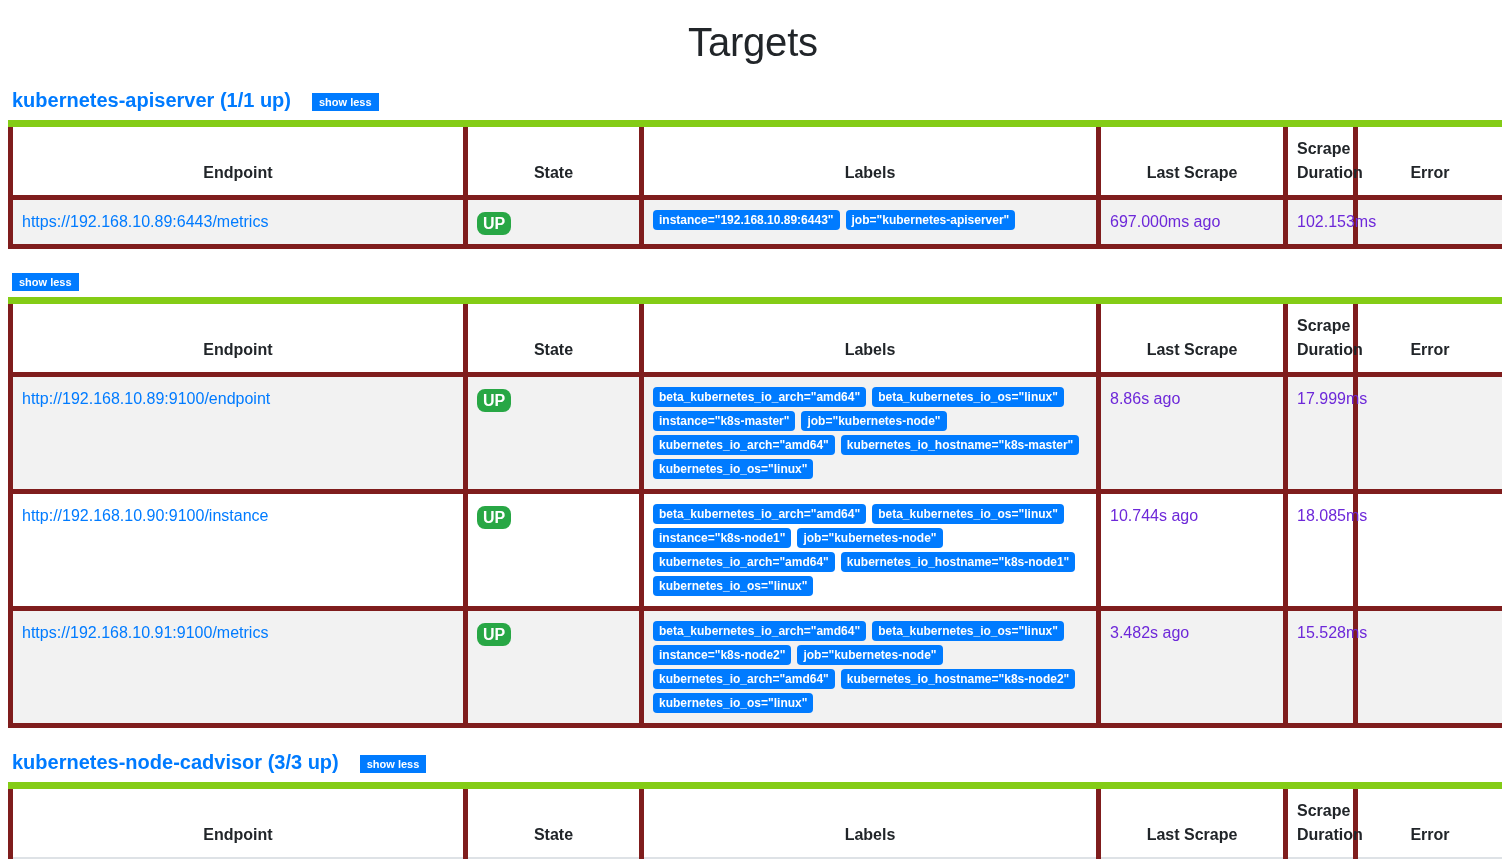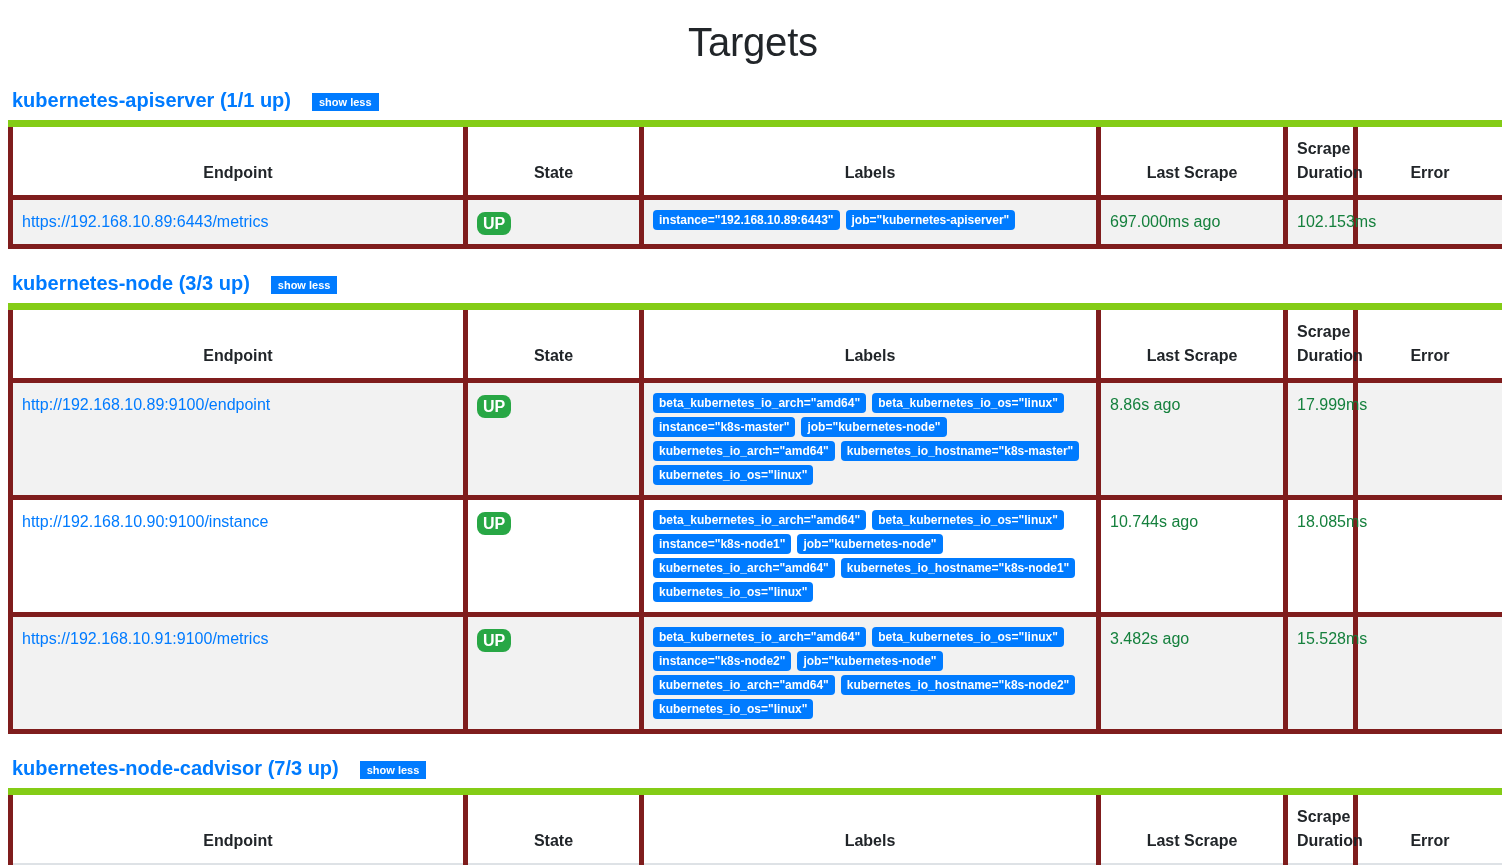--- a/index.html
+++ b/index.html
@@ -177,21 +177,21 @@
     background: #007bff;
     color: #fff;
     font-family: "Liberation Sans", sans-serif;
     font-size: 12px;
     font-weight: 700;
     padding: 3px 6px 2px 6px;
     border-radius: 4px;
     line-height: 1.25;
     white-space: nowrap;
   }
-  .cell-text { color: #15803d; white-space: nowrap; }
+  .cell-text { color: #6d28d9; white-space: nowrap; }
   .hdr-wrap { display: block; }
 </style>
 </head>
 <body>
 
 <div class="page">
 
   <h1 class="page-title">Targets</h1>
 
 
@@ -246,21 +246,20 @@
           <td>
             <span class="cell-text"></span>
           </td>
         </tr>
       </tbody>
     </table>
   </div>
 
   <div class="job-section">
     <div class="job-header">
-      <span class="job-title">kubernetes-node (3/3 up)</span>
       <button class="show-less-badge">show less</button>
     </div>
 
     <table class="targets">
       <colgroup>
         <col class="c-endpoint">
           <col class="c-state">
           <col class="c-labels">
         <col class="c-scrape">
           <col class="c-duration">
@@ -363,21 +362,21 @@
           <td>
             <span class="cell-text"></span>
           </td>
         </tr>
       </tbody>
     </table>
   </div>
 
   <div class="job-section">
     <div class="job-header">
-      <span class="job-title">kubernetes-node-cadvisor (7/3 up)</span>
+      <span class="job-title">kubernetes-node-cadvisor (3/3 up)</span>
       <button class="show-less-badge">show less</button>
     </div>
 
     <table class="targets">
       <colgroup>
         <col class="c-endpoint">
           <col class="c-state">
           <col class="c-labels">
         <col class="c-scrape">
           <col class="c-duration">

